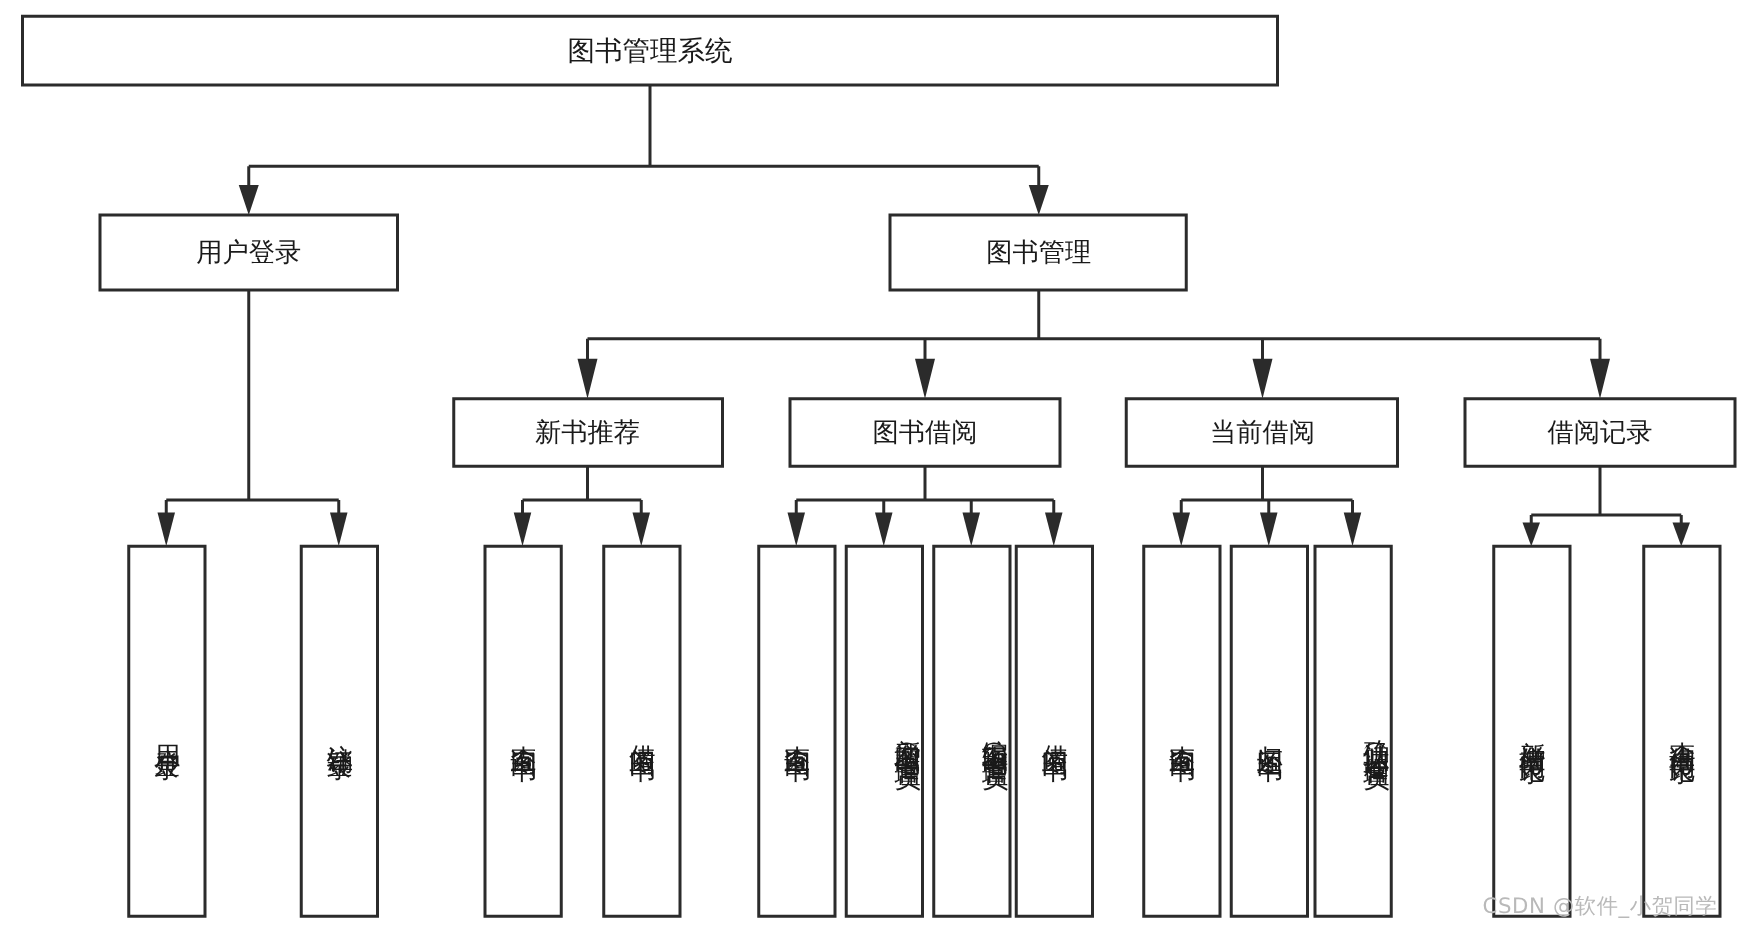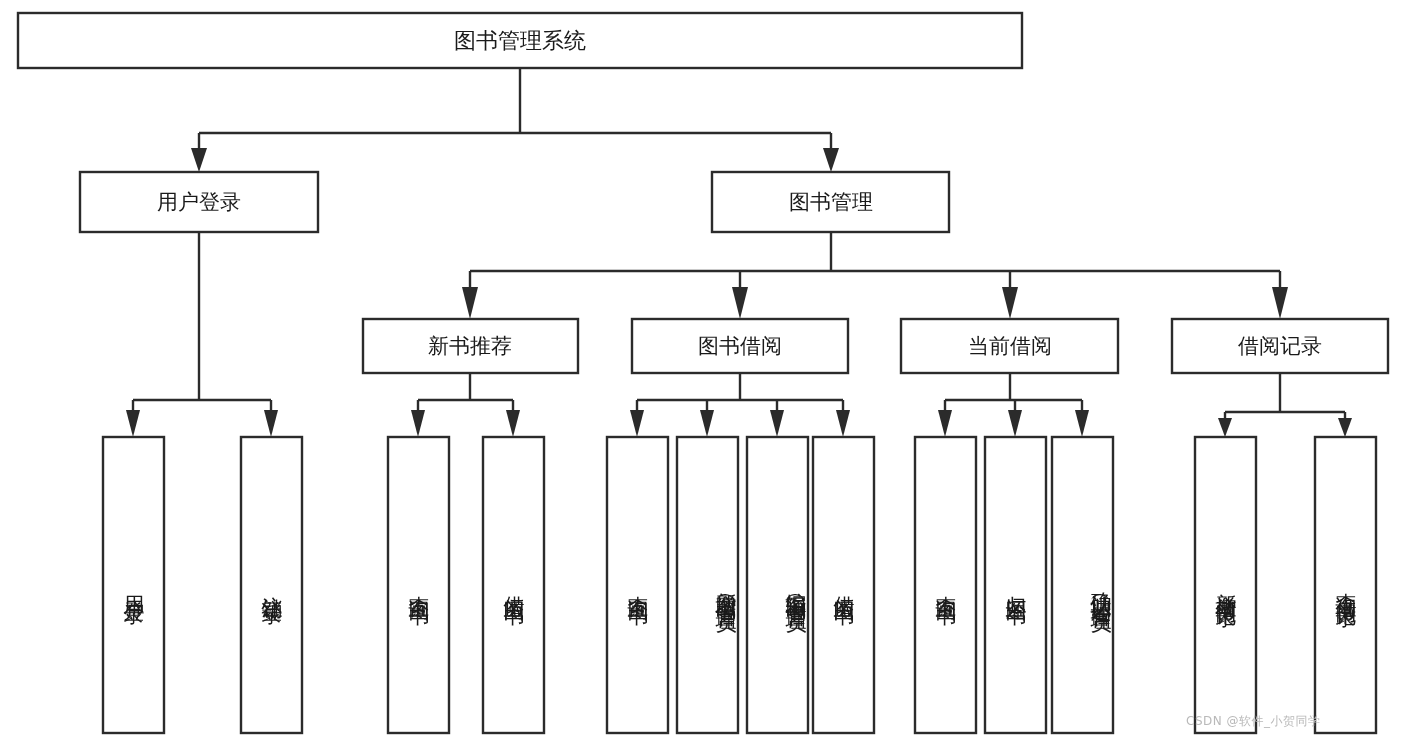--- a/index.html
+++ b/index.html
@@ -68,21 +68,21 @@
     color: #1a1a1a;
     white-space: nowrap;
     text-align: center;
     pointer-events: none;
   }
   .watermark {
     position: absolute;
     left: 1186px;
     top: 713px;
     font-family: "DejaVu Sans", "Liberation Sans", sans-serif;
-    font-size: 12px;
+    font-size: 17px;
     color: #b9b9b9;
     white-space: nowrap;
     letter-spacing: 0.5px;
   }
 </style>
 </head>
 <body>
 
 <div id="diagram-root">
 

